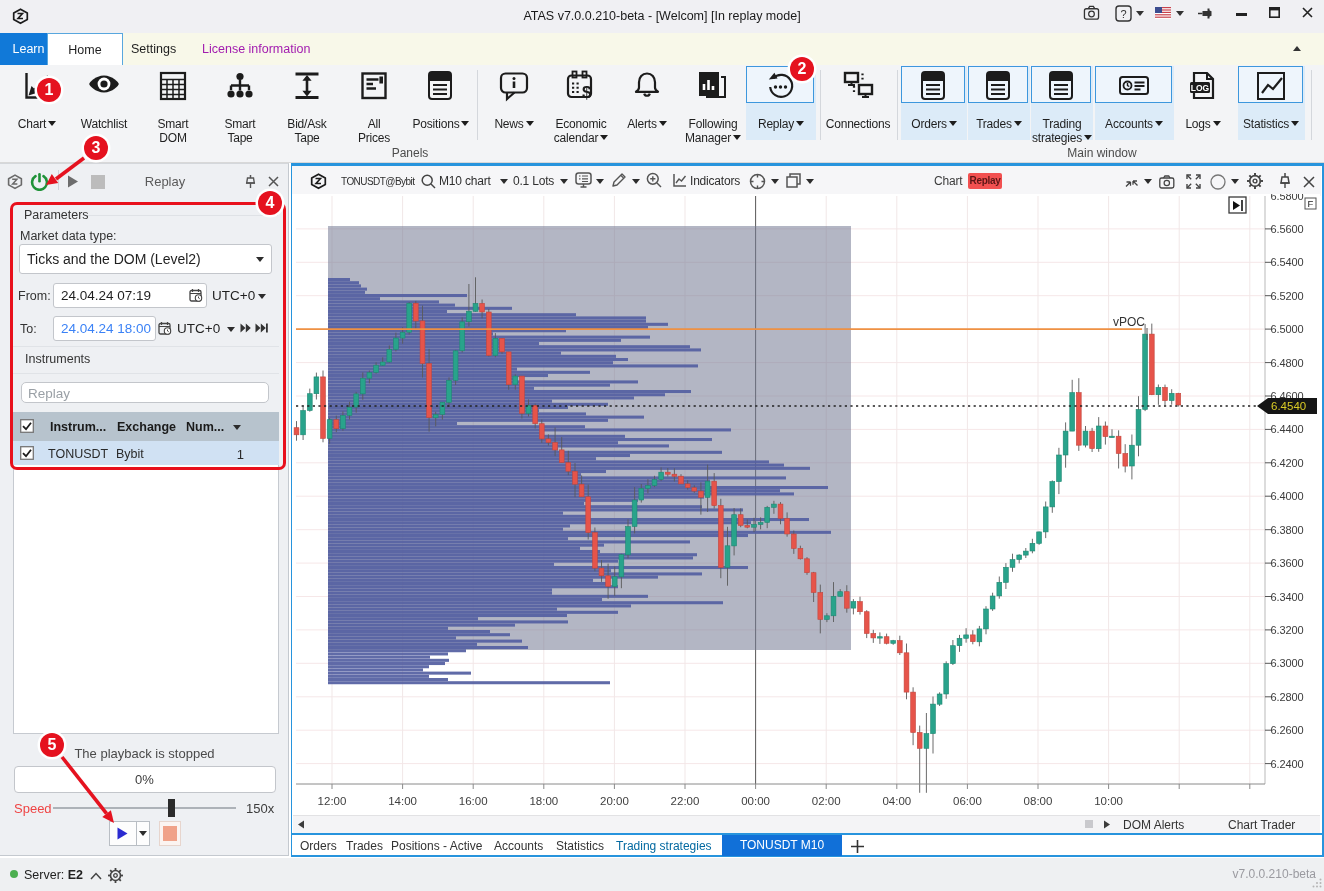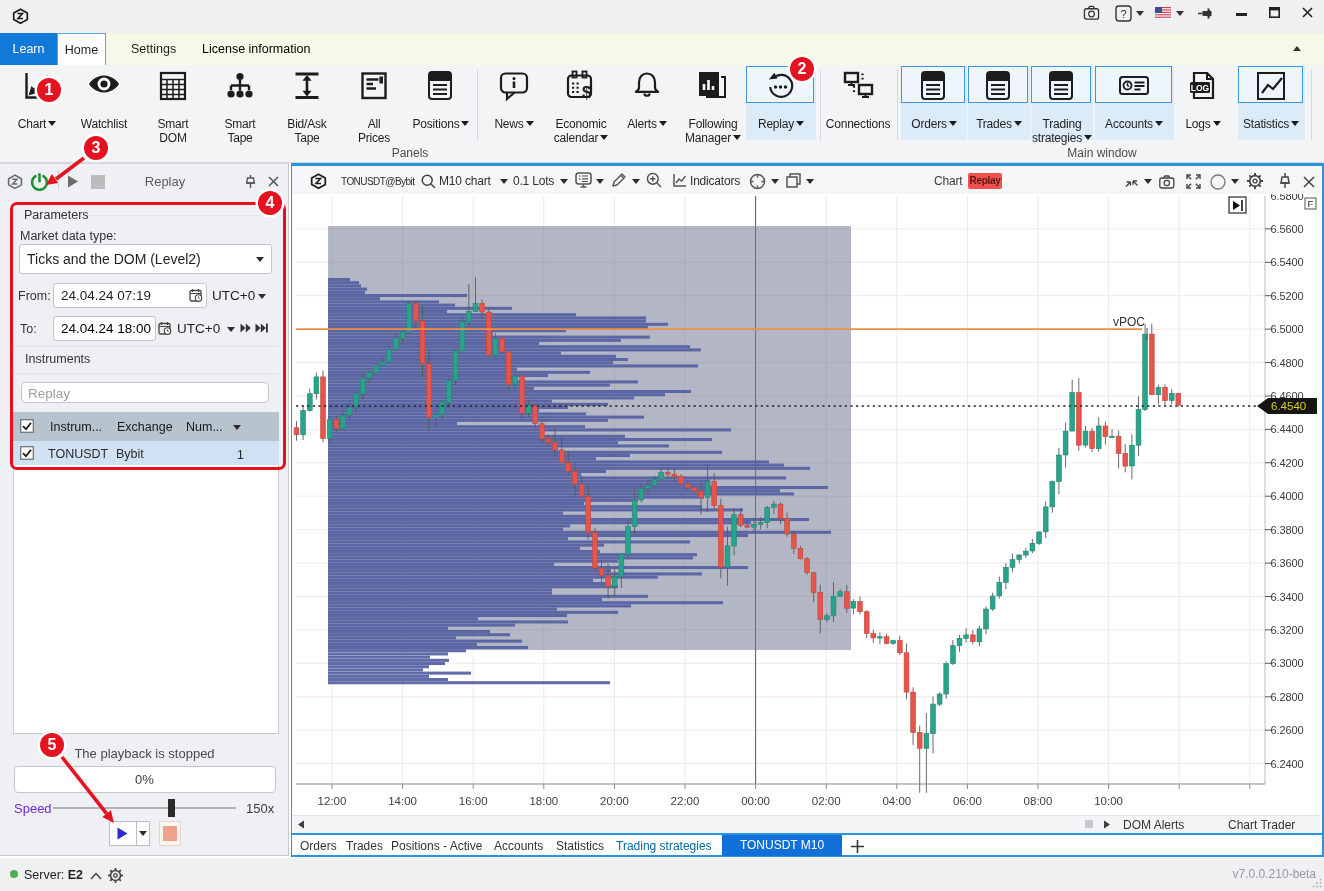--- a/index.html
+++ b/index.html
@@ -2,32 +2,33 @@
 <html><head><meta charset="utf-8"><style>
 *{margin:0;padding:0;box-sizing:border-box}
 html,body{width:1324px;height:891px;overflow:hidden;font-family:"Liberation Sans",sans-serif;background:#fff}
 #root{position:relative;width:1324px;height:891px}
 .da{display:inline-block;width:0;height:0;border-left:4px solid transparent;border-right:4px solid transparent;border-top:5px solid #1c1c1c;margin-left:2px;vertical-align:2px}
 .da2{position:absolute;width:0;height:0;border-left:4px solid transparent;border-right:4px solid transparent;border-top:5px solid #333}
 .da3{position:absolute;width:0;height:0;border-left:4.5px solid transparent;border-right:4.5px solid transparent;border-top:5.5px solid #2c2c2c}
 .rlbl{position:absolute;font-size:12px;color:#1f1f1f;text-align:center;letter-spacing:-0.2px}
 .gcap{position:absolute;font-size:12px;color:#4c4c4c;text-align:center}
 .plbl{position:absolute;font-size:12.5px;color:#333}
-.thead{position:absolute;font-size:12.5px;font-weight:normal;color:#1a1a1a}
+.thead{position:absolute;font-size:12.5px;font-weight:bold;color:#1a1a1a}
 .inp{position:absolute;background:#fff;border:1px solid #c3c6cb;border-radius:3px}
 .ct{position:absolute;font-size:12px;color:#2f2f2f;letter-spacing:-0.2px}
 .ct2{position:absolute;font-size:10px;color:#2f2f2f;letter-spacing:-0.55px}
 .ann{position:absolute;width:24px;height:24px;border-radius:50%;background:#e5121f;box-shadow:0 0 0 2.5px #fff;color:#fff;font-size:16px;font-weight:bold;text-align:center;line-height:24px;z-index:50}
 </style></head><body>
 <div id="root">
     <div style="position:absolute;left:0;top:0;width:1324px;height:33px;background:#f0f0f3"></div>
     <svg style="position:absolute;left:12px;top:8px" width="17" height="17" viewBox="0 0 17 17">
       <path d="M8.5 1.2L15.3 5v6.5L8.5 15.3L1.7 11.5V5z" stroke="#1c1c1c" stroke-width="1.7" fill="none" stroke-linejoin="round"></path>
       <path d="M5.5 5.5h5l-4.5 5h5" stroke="#1c1c1c" stroke-width="1.6" fill="none"></path>
     </svg>
+    <div style="position:absolute;left:0;top:9px;width:1324px;text-align:center;font-size:12.5px;color:#1a1a1a">ATAS v7.0.0.210-beta - [Welcom] [In replay mode]</div>
     <svg style="position:absolute;left:1083px;top:5px" width="17" height="16" viewBox="0 0 17 17">
       <rect x="1" y="4" width="15" height="11" rx="2" stroke="#333" stroke-width="1.4" fill="none"></rect>
       <path d="M5 4l1.5-2.5h4L12 4" stroke="#333" stroke-width="1.4" fill="none"></path>
       <circle cx="8.5" cy="9.5" r="3" stroke="#333" stroke-width="1.3" fill="none"></circle>
     </svg>
     <svg style="position:absolute;left:1115px;top:5px" width="17" height="17" viewBox="0 0 17 17">
       <rect x="1" y="1" width="15" height="15" rx="3" stroke="#333" stroke-width="1.4" fill="none"></rect>
       <text x="8.5" y="12.5" font-family="Liberation Sans" font-size="11" fill="#333" text-anchor="middle">?</text>
     </svg>
     <div class="da2" style="left:1136px;top:11px"></div>
@@ -50,23 +51,23 @@
     <div style="position:absolute;left:1236px;top:13px;width:11px;height:2.6px;background:#222"></div>
     <svg style="position:absolute;left:1269px;top:7px" width="11" height="11" viewBox="0 0 11 11">
       <rect x="0.8" y="0.8" width="9.4" height="9.4" stroke="#222" stroke-width="1.6" fill="none"></rect>
       <path d="M1 2.2h9" stroke="#222" stroke-width="2.4"></path>
     </svg>
     <svg style="position:absolute;left:1302px;top:7px" width="11" height="11" viewBox="0 0 11 11">
       <path d="M1 1l9 9M10 1l-9 9" stroke="#222" stroke-width="1.6"></path>
     </svg>
     <div style="position:absolute;left:0;top:33px;width:1324px;height:32px;background:#f8f8e9"></div>
     <div style="position:absolute;left:0;top:33px;width:57px;height:32px;background:#1179d8;color:#fff;font-size:12.5px;text-align:center;line-height:32px">Learn</div>
-    <div style="position:absolute;left:57px;top:33px;width:49px;height:33px;background:#fff;border:1px solid #58a7de;border-bottom:none;color:#1f1f1f;font-size:12.5px;text-align:center;line-height:32px">Home</div>
+    <div style="position:absolute;left:47px;top:33px;width:76px;height:33px;background:#fff;border:1px solid #58a7de;border-bottom:none;color:#1f1f1f;font-size:12.5px;text-align:center;line-height:32px">Home</div>
     <div style="position:absolute;left:131px;top:33px;width:44px;font-size:12.5px;color:#1f1f1f;line-height:32px">Settings</div>
-    <div style="position:absolute;left:202px;top:33px;width:110px;font-size:12.5px;color:#000000;line-height:32px">License information</div>
+    <div style="position:absolute;left:202px;top:33px;width:110px;font-size:12.5px;color:#a21caf;line-height:32px">License information</div>
     <div class="da2" style="left:1293px;top:46px;border-top:none;border-bottom:5px solid #333"></div>
     <div style="position:absolute;left:0;top:65px;width:1324px;height:98px;background:#f3f4f6;border-bottom:1px solid #d8d8d8"></div>
     <svg style="position:absolute;left:21px;top:70px" width="32" height="32" viewBox="0 0 32 32">
       <path d="M5.5 3v24.5h25" stroke="#1c1c1c" fill="none" stroke-width="2.4"></path>
       <path d="M12 21L27 6" stroke="#1c1c1c" fill="none" stroke-width="2"></path>
       <path d="M7.5 25.5l3-9.5l6.5 6.5z" fill="#1c1c1c"></path>
     </svg>
     <div class="rlbl" style="left:-33px;top:117px;width:140px">Chart<span class="da"></span></div>
     <svg style="position:absolute;left:88px;top:70px" width="32" height="32" viewBox="0 0 32 32">
       <path d="M16 5.5C7.5 5.5 1.2 12.6 1.2 14C1.2 15.4 7.5 22.5 16 22.5s14.8-7.1 14.8-8.5C30.8 12.6 24.5 5.5 16 5.5z" fill="#1c1c1c"></path>
@@ -248,21 +249,21 @@
     <svg style="position:absolute;left:189px;top:288px" width="14" height="15" viewBox="0 0 14 15">
       <rect x="1" y="2.5" width="11" height="10.5" rx="1.5" stroke="#444" stroke-width="1.3" fill="none"></rect>
       <path d="M3.5 1v3M9.5 1v3M1 5.5h11" stroke="#444" stroke-width="1.2"></path>
       <circle cx="9.5" cy="10" r="3.2" fill="#fff" stroke="#444" stroke-width="1.1"></circle>
       <path d="M9.5 8.5v1.5l1.2 0.7" stroke="#444" stroke-width="1" fill="none"></path>
     </svg>
     <div style="position:absolute;left:212px;top:288px;font-size:13.5px;color:#1f1f1f">UTC+0</div>
     <div class="da3" style="left:258px;top:294px"></div>
     <div class="plbl" style="left:20px;top:322px">To:</div>
     <div class="inp" style="left:53px;top:316px;width:103px;height:25px"></div>
-    <div style="position:absolute;left:61px;top:321px;font-size:13.5px;color:#000000">24.04.24 18:00</div>
+    <div style="position:absolute;left:61px;top:321px;font-size:13.5px;color:#3b82f6">24.04.24 18:00</div>
     <svg style="position:absolute;left:158px;top:321px" width="14" height="15" viewBox="0 0 14 15">
       <rect x="1" y="2.5" width="11" height="10.5" rx="1.5" stroke="#444" stroke-width="1.3" fill="none"></rect>
       <path d="M3.5 1v3M9.5 1v3M1 5.5h11" stroke="#444" stroke-width="1.2"></path>
       <circle cx="9.5" cy="10" r="3.2" fill="#fff" stroke="#444" stroke-width="1.1"></circle>
       <path d="M9.5 8.5v1.5l1.2 0.7" stroke="#444" stroke-width="1" fill="none"></path>
     </svg>
     <div style="position:absolute;left:177px;top:321px;font-size:13.5px;color:#1f1f1f">UTC+0</div>
     <div class="da3" style="left:227px;top:327px"></div>
     <svg style="position:absolute;left:240px;top:322px" width="12" height="12" viewBox="0 0 12 12">
       <path d="M0.5 1.5l5 4.5l-5 4.5zM5.8 1.5l5 4.5l-5 4.5z" fill="#333"></path>
@@ -290,21 +291,21 @@
     <svg style="position:absolute;left:20px;top:446px" width="14" height="14" viewBox="0 0 14 14">
       <rect x="0.7" y="0.7" width="12.6" height="12.6" fill="#fff" stroke="#767676" stroke-width="1.3"></rect>
       <path d="M3 7.2l3 3l5-6.5" stroke="#1c1c1c" stroke-width="1.8" fill="none"></path>
     </svg>
     <div style="position:absolute;left:48px;top:447px;font-size:12.5px;color:#2a2a2a">TONUSDT</div>
     <div style="position:absolute;left:116px;top:447px;font-size:12.5px;color:#2a2a2a">Bybit</div>
     <div style="position:absolute;left:230px;top:447px;width:14px;font-size:13px;color:#2a2a2a;text-align:right">1</div>
     <div style="position:absolute;left:0px;top:746px;width:289px;height:14px;font-size:13px;color:#4a4a4a;text-align:center">The playback is stopped</div>
     <div class="inp" style="left:14px;top:766px;width:262px;height:27px;border-radius:4px"></div>
     <div style="position:absolute;left:0px;top:772px;width:289px;font-size:13px;color:#3c3c3c;text-align:center">0%</div>
-    <div style="position:absolute;left:14px;top:801px;font-size:13px;color:#6d28d9">Speed</div>
+    <div style="position:absolute;left:14px;top:801px;font-size:13px;color:#ef4444">Speed</div>
     <div style="position:absolute;left:53px;top:807px;width:183px;height:2px;background:#adb2b8"></div>
     <div style="position:absolute;left:168px;top:799px;width:7px;height:18px;background:#2b2b2b"></div>
     <div style="position:absolute;left:246px;top:801px;font-size:13px;color:#3c3c3c">150x</div>
     <div style="position:absolute;left:109px;top:821px;width:41px;height:25px;background:#fdfdfd;border:1px solid #b9bec4;box-sizing:border-box"></div>
     <div style="position:absolute;left:136px;top:821px;width:1px;height:25px;background:#b9bec4"></div>
     <svg style="position:absolute;left:117px;top:827px" width="11" height="13" viewBox="0 0 11 13">
       <path d="M0.5 0.5l10 6l-10 6z" fill="#2a2ad0"></path>
     </svg>
     <div class="da3" style="left:139px;top:831px"></div>
     <div style="position:absolute;left:159px;top:821px;width:22px;height:25px;background:#fbf4f1;border:1px solid #e7d5cd;box-sizing:border-box"></div>

